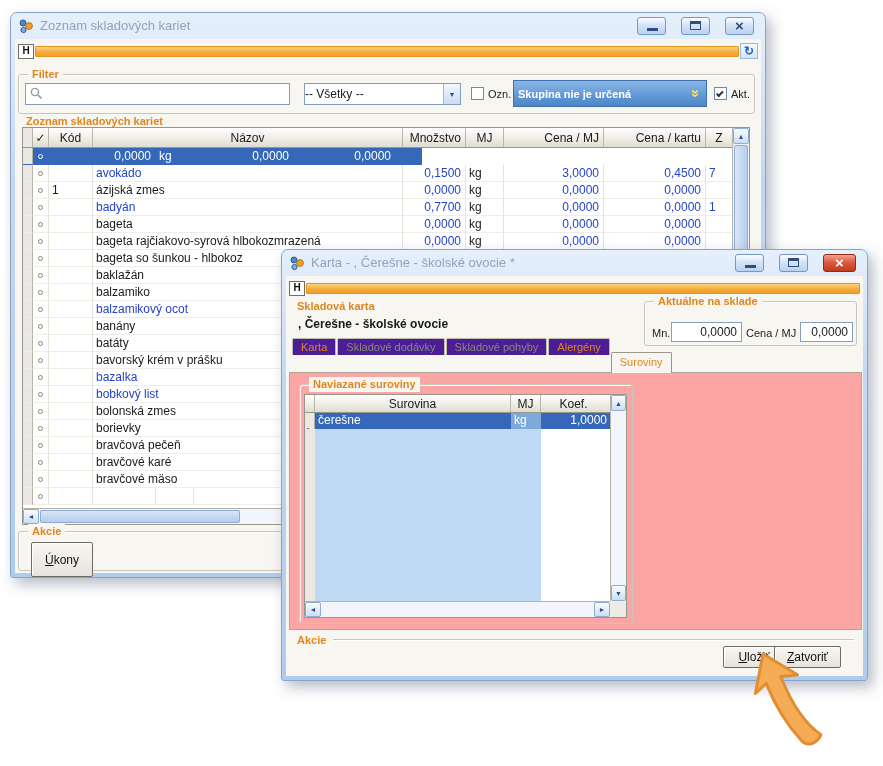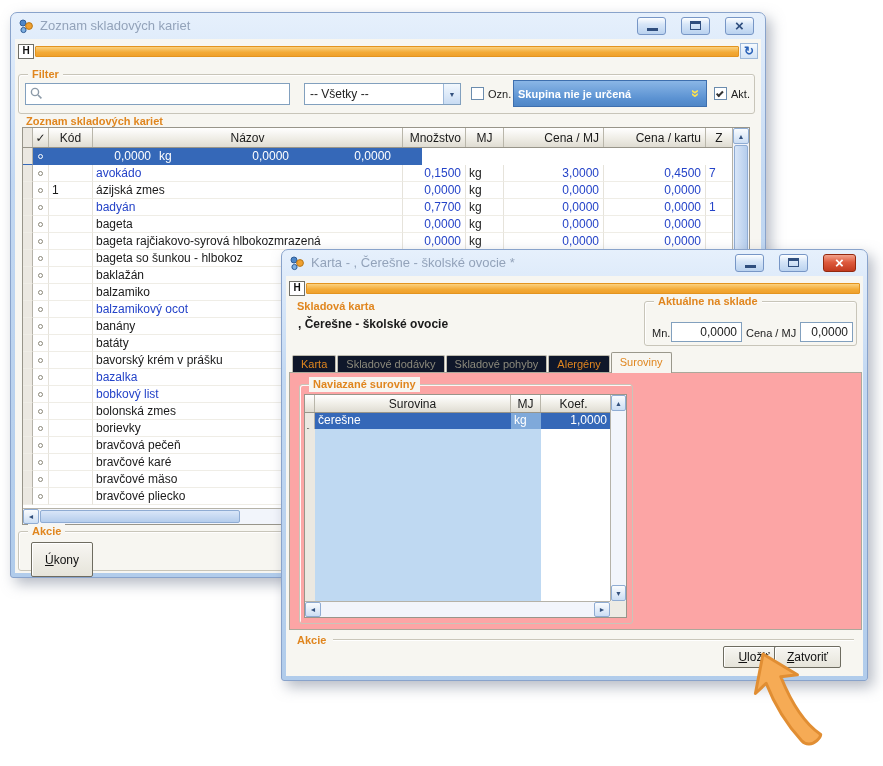--- a/index.html
+++ b/index.html
@@ -46,21 +46,21 @@
             color:#E0861F; font-weight:bold; font-size:11px; line-height:15px; white-space:nowrap; }
   .section-label { color:#E0861F; font-weight:bold; font-size:11px; }
 
   
   .filter-box { left:3px; top:35px; width:737px; height:40px; }
   .search-field { position:absolute; left:6px; top:8px; width:265px; height:22px; background:#fff;
                   border:1px solid #82A0BE; display:flex; align-items:center; padding-left:3px; }
   .search-input { flex:1; border:none; outline:none; height:18px; font:inherit; background:transparent; }
   .dropdown { position:absolute; left:285px; top:8px; width:157px; height:22px; background:#fff;
               border:1px solid #82A0BE; display:flex; align-items:center; }
-  .dd-value { flex:1; padding-left:5px; color:#222; white-space:nowrap; }
+  .dd-value { flex:1; color:#222; white-space:nowrap; }
   .dd-btn { width:17px; height:20px; border-left:1px solid #9DB8D9;
             background:linear-gradient(#F2F8FE,#C9DCF3); display:flex; align-items:center; justify-content:center; }
   .dd-arrow { font-size:7px; color:#33517E; }
   .check { position:absolute; display:flex; align-items:center; gap:4px; font-size:11px; color:#222; }
   .check.ozn { left:452px; top:12px; }
   .check.akt { left:695px; top:12px; }
   .cbox { width:13px; height:13px; background:#fff; border:1px solid #6B8CAE;
           display:inline-flex; align-items:center; justify-content:center; }
   .tick { width:7px; height:4px; border-left:2px solid #333; border-bottom:2px solid #333;
           transform:rotate(-45deg) translate(0,-1px); }
@@ -127,23 +127,23 @@
   .stock-box  { left:358px; top:25px; width:213px; height:45px; }
   .flabel { position:absolute; font-size:11px; color:#222; }
   .flabel.mn { left:7px; top:25px; }
   .flabel.cena { left:101px; top:25px; }
   .field { position:absolute; background:#fff; border:1px solid #82A0BE; height:20px; line-height:18px;
            text-align:right; padding-right:4px; }
   .mn-field   { left:26px;  top:20px; width:71px; }
   .cena-field { left:155px; top:20px; width:53px; }
 
   .tabstrip { position:absolute; left:6px; top:76px; height:21px; display:flex; align-items:flex-end; z-index:2; }
-  .tab { height:17px; padding:0 8px; font-size:11px; line-height:16px; background:#0f172a;
+  .tab { height:17px; padding:0 8px; font-size:11px; line-height:16px; background:#4c1d95;
          border:1px solid #BDBAAE; border-bottom:none; border-radius:2px 2px 0 0; margin-right:1px;
-         margin-bottom:1px; color:#8B897B; white-space:nowrap; }
+         margin-bottom:18px; color:#8B897B; white-space:nowrap; }
   .tab.accent { color:#E0861F; }
   .tab.active { height:21px; line-height:19px; background:#F7F6F1; border-color:#9A988C; margin-bottom:0; }
   .tabpanel { position:absolute; left:3px; top:96px; width:573px; height:258px; background:#fca5a5;
               border:1px solid #ABA89B; }
 
   .suroviny-box { left:9px; top:11px; width:334px; height:240px; }
   .fgrid { position:absolute; left:4px; top:9px; width:323px; height:224px; border:1px solid #98958A; background:#fff; }
   .fgrid-header { position:absolute; left:0; top:0; right:16px; height:18px; display:flex;
                   background:linear-gradient(#FFFFFF,#EFEDE6 55%,#DFDCD2); border-bottom:1px solid #98958A; }
   .fgrid-header .cell { display:flex; align-items:center; justify-content:center;
@@ -520,21 +520,20 @@
               <div class="cell c-cmj num"></div>
               <div class="cell c-ck num"></div>
               <div class="cell c-z numleft"></div>
             </div>
             <div class="grid-row">
               <div class="cell c-ind"></div>
               <div class="cell c-chk">
                 <span class="dot"></span>
               </div>
               <div class="cell c-kod"></div>
-              <div class="cell c-nazov">bravčové pliecko</div>
               <div class="cell c-mnoz num"></div>
               <div class="cell c-mj"></div>
               <div class="cell c-cmj num"></div>
               <div class="cell c-ck num"></div>
               <div class="cell c-z numleft"></div>
             </div>
           </div>
         <div class="vscroll">
           <div class="sbtn">
               <span>▲</span>

